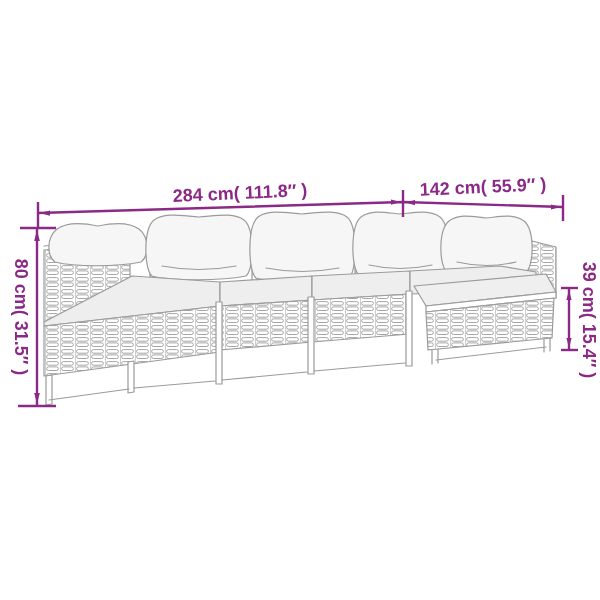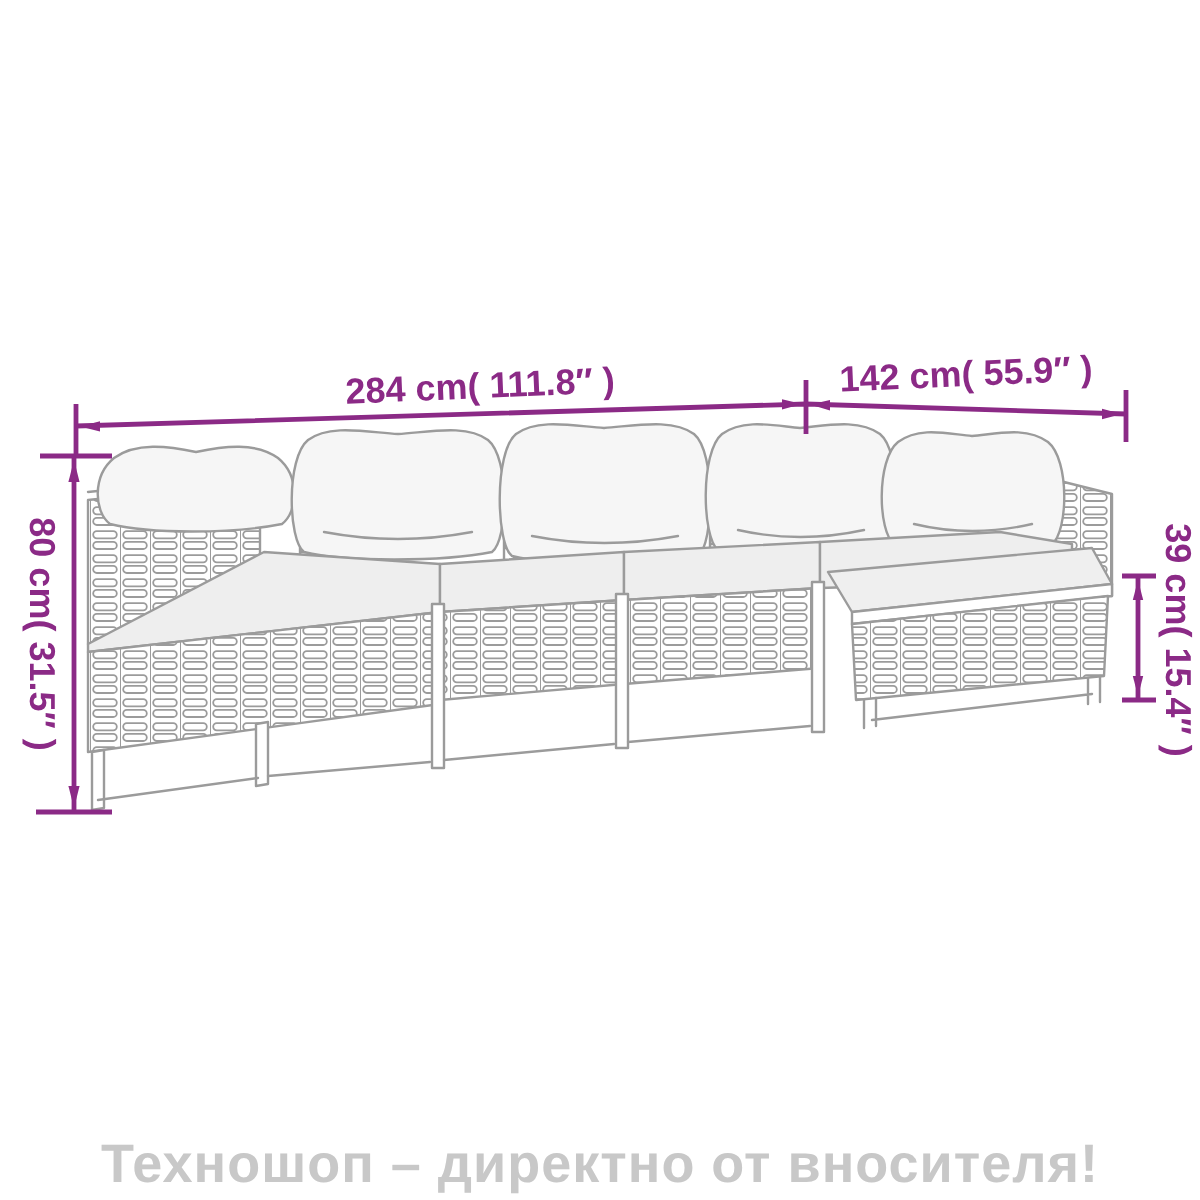--- a/index.html
+++ b/index.html
@@ -134,14 +134,13 @@
   </svg>
 
   <div class="dim-label h-total">284 cm( 111.8″ )</div>
 
   <div class="dim-label h-right">142 cm( 55.9″ )</div>
 
   <div class="dim-label v-left">80 cm( 31.5″ )</div>
 
   <div class="dim-label v-right">39 cm( 15.4″ )</div>
 
-  <div class="watermark">Техношоп – директно от вносителя!</div>
 </div>
 
 </body></html>

